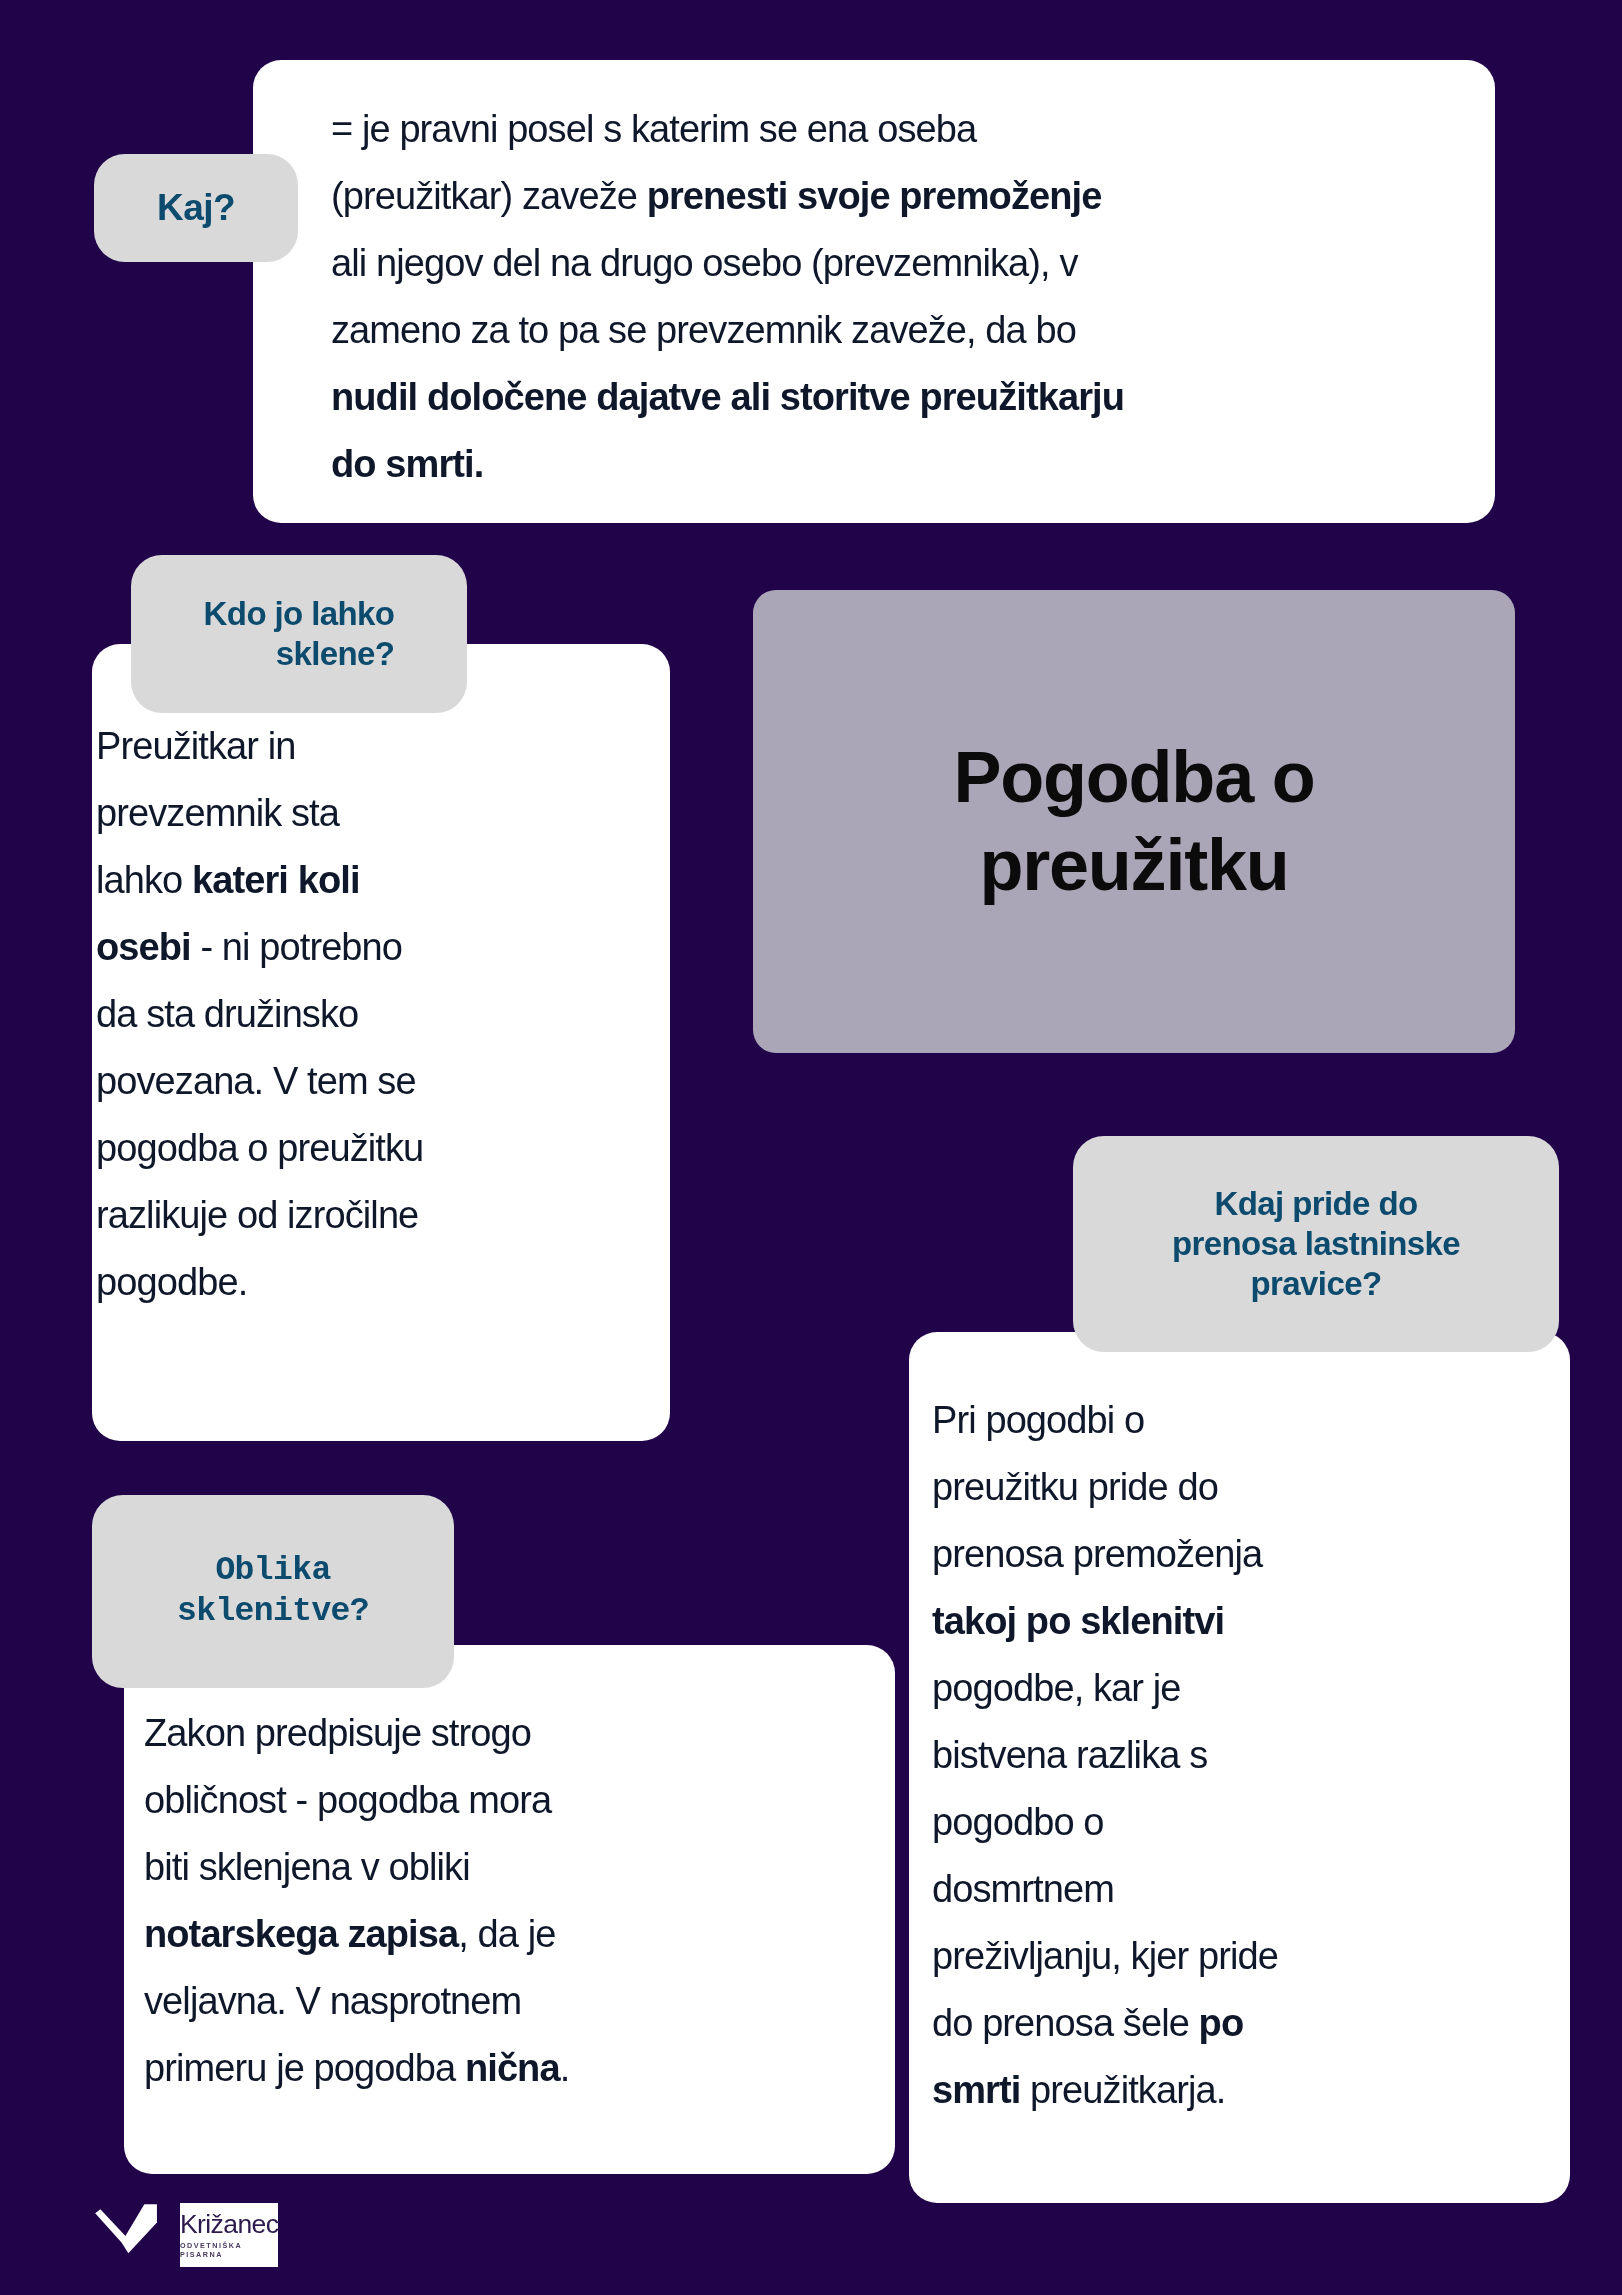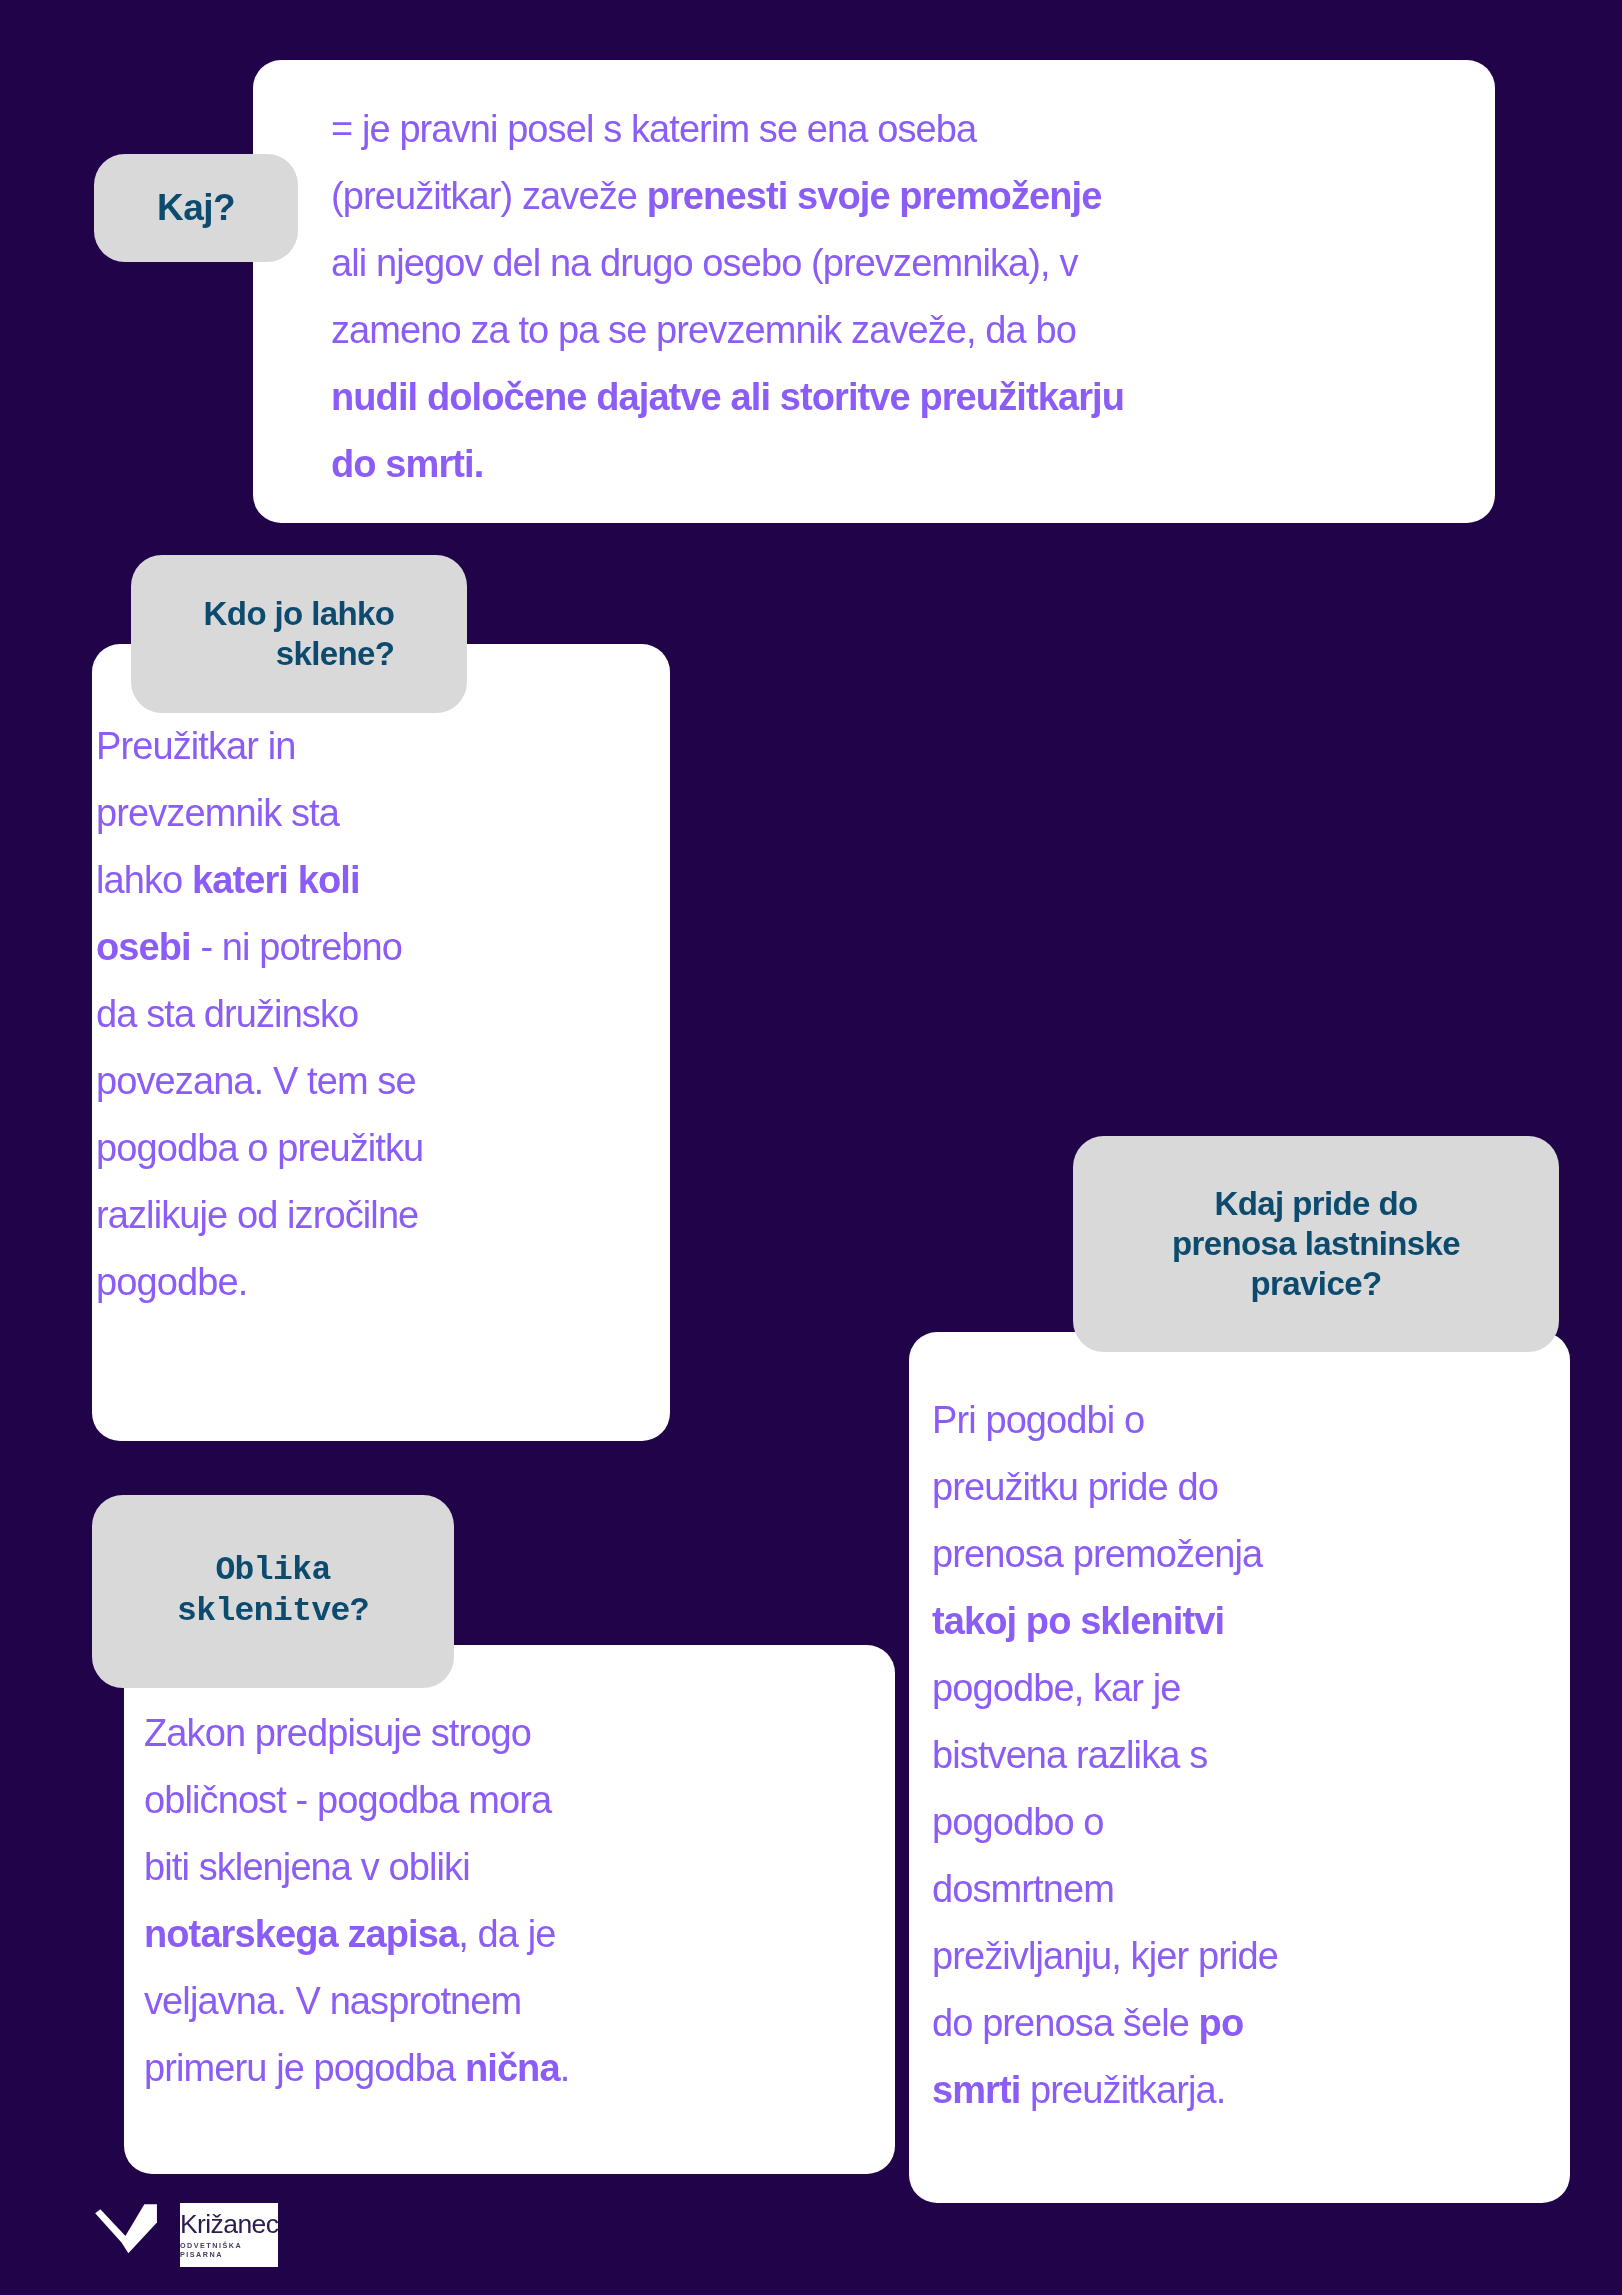--- a/index.html
+++ b/index.html
@@ -4,21 +4,21 @@
 <style>
   html,body{margin:0;padding:0;}
   body{background:#200348;font-family:"Liberation Sans","DejaVu Sans",sans-serif;}
   #poster{position:relative;width:1623px;height:2295px;background:#200348;overflow:hidden;}
 
   .card{position:absolute;background:#ffffff;border-radius:28px;color:#000;}
   .tag{position:absolute;background:#d9d9d9;border-radius:31px;color:#0c4a6e;
        display:flex;align-items:center;justify-content:center;text-align:center;
        font-weight:700;white-space:pre-line;line-height:1.22;letter-spacing:-0.6px;}
 
-  .bodytext{font-size:38px;line-height:67px;letter-spacing:-0.9px;color:#8b5cf6;}
+  .bodytext{font-size:38px;line-height:67px;letter-spacing:-0.9px;color:#0f172a;}
   .tl{white-space:nowrap;}
   .b{font-weight:700;}
 
   #top-box{left:253px;top:60px;width:1242px;height:463px;}
   #top-box .inner{padding:36px 23px 0 78px;}
 
   #kaj-label{left:94px;top:154px;width:204px;height:108px;font-size:37px;}
 
   #kdo-label{left:131px;top:555px;width:336px;height:158px;font-size:33px;z-index:3;text-align:right;}
   #left-box{left:92px;top:644px;width:578px;height:797px;z-index:2;}
@@ -76,20 +76,24 @@
         <div class="tl"><span>lahko </span><span class="b">kateri koli</span></div>
         <div class="tl"><span class="b">osebi</span><span> - ni potrebno</span></div>
         <div class="tl"><span>da sta družinsko</span></div>
         <div class="tl"><span>povezana. V tem se</span></div>
         <div class="tl"><span>pogodba o preužitku</span></div>
         <div class="tl"><span>razlikuje od izročilne</span></div>
         <div class="tl"><span>pogodbe.</span></div>
       </div>
   </div>
 
+  <div id="title-box">
+    <span>Pogodba o
+preužitku</span>
+  </div>
 
   <div id="kdaj-label" class="tag">
     <span>Kdaj pride do
 prenosa lastninske
 pravice?</span>
   </div>
 
   <div id="right-box" class="card">
     <div class="inner bodytext">
         <div class="tl"><span>Pri pogodbi o</span></div>

